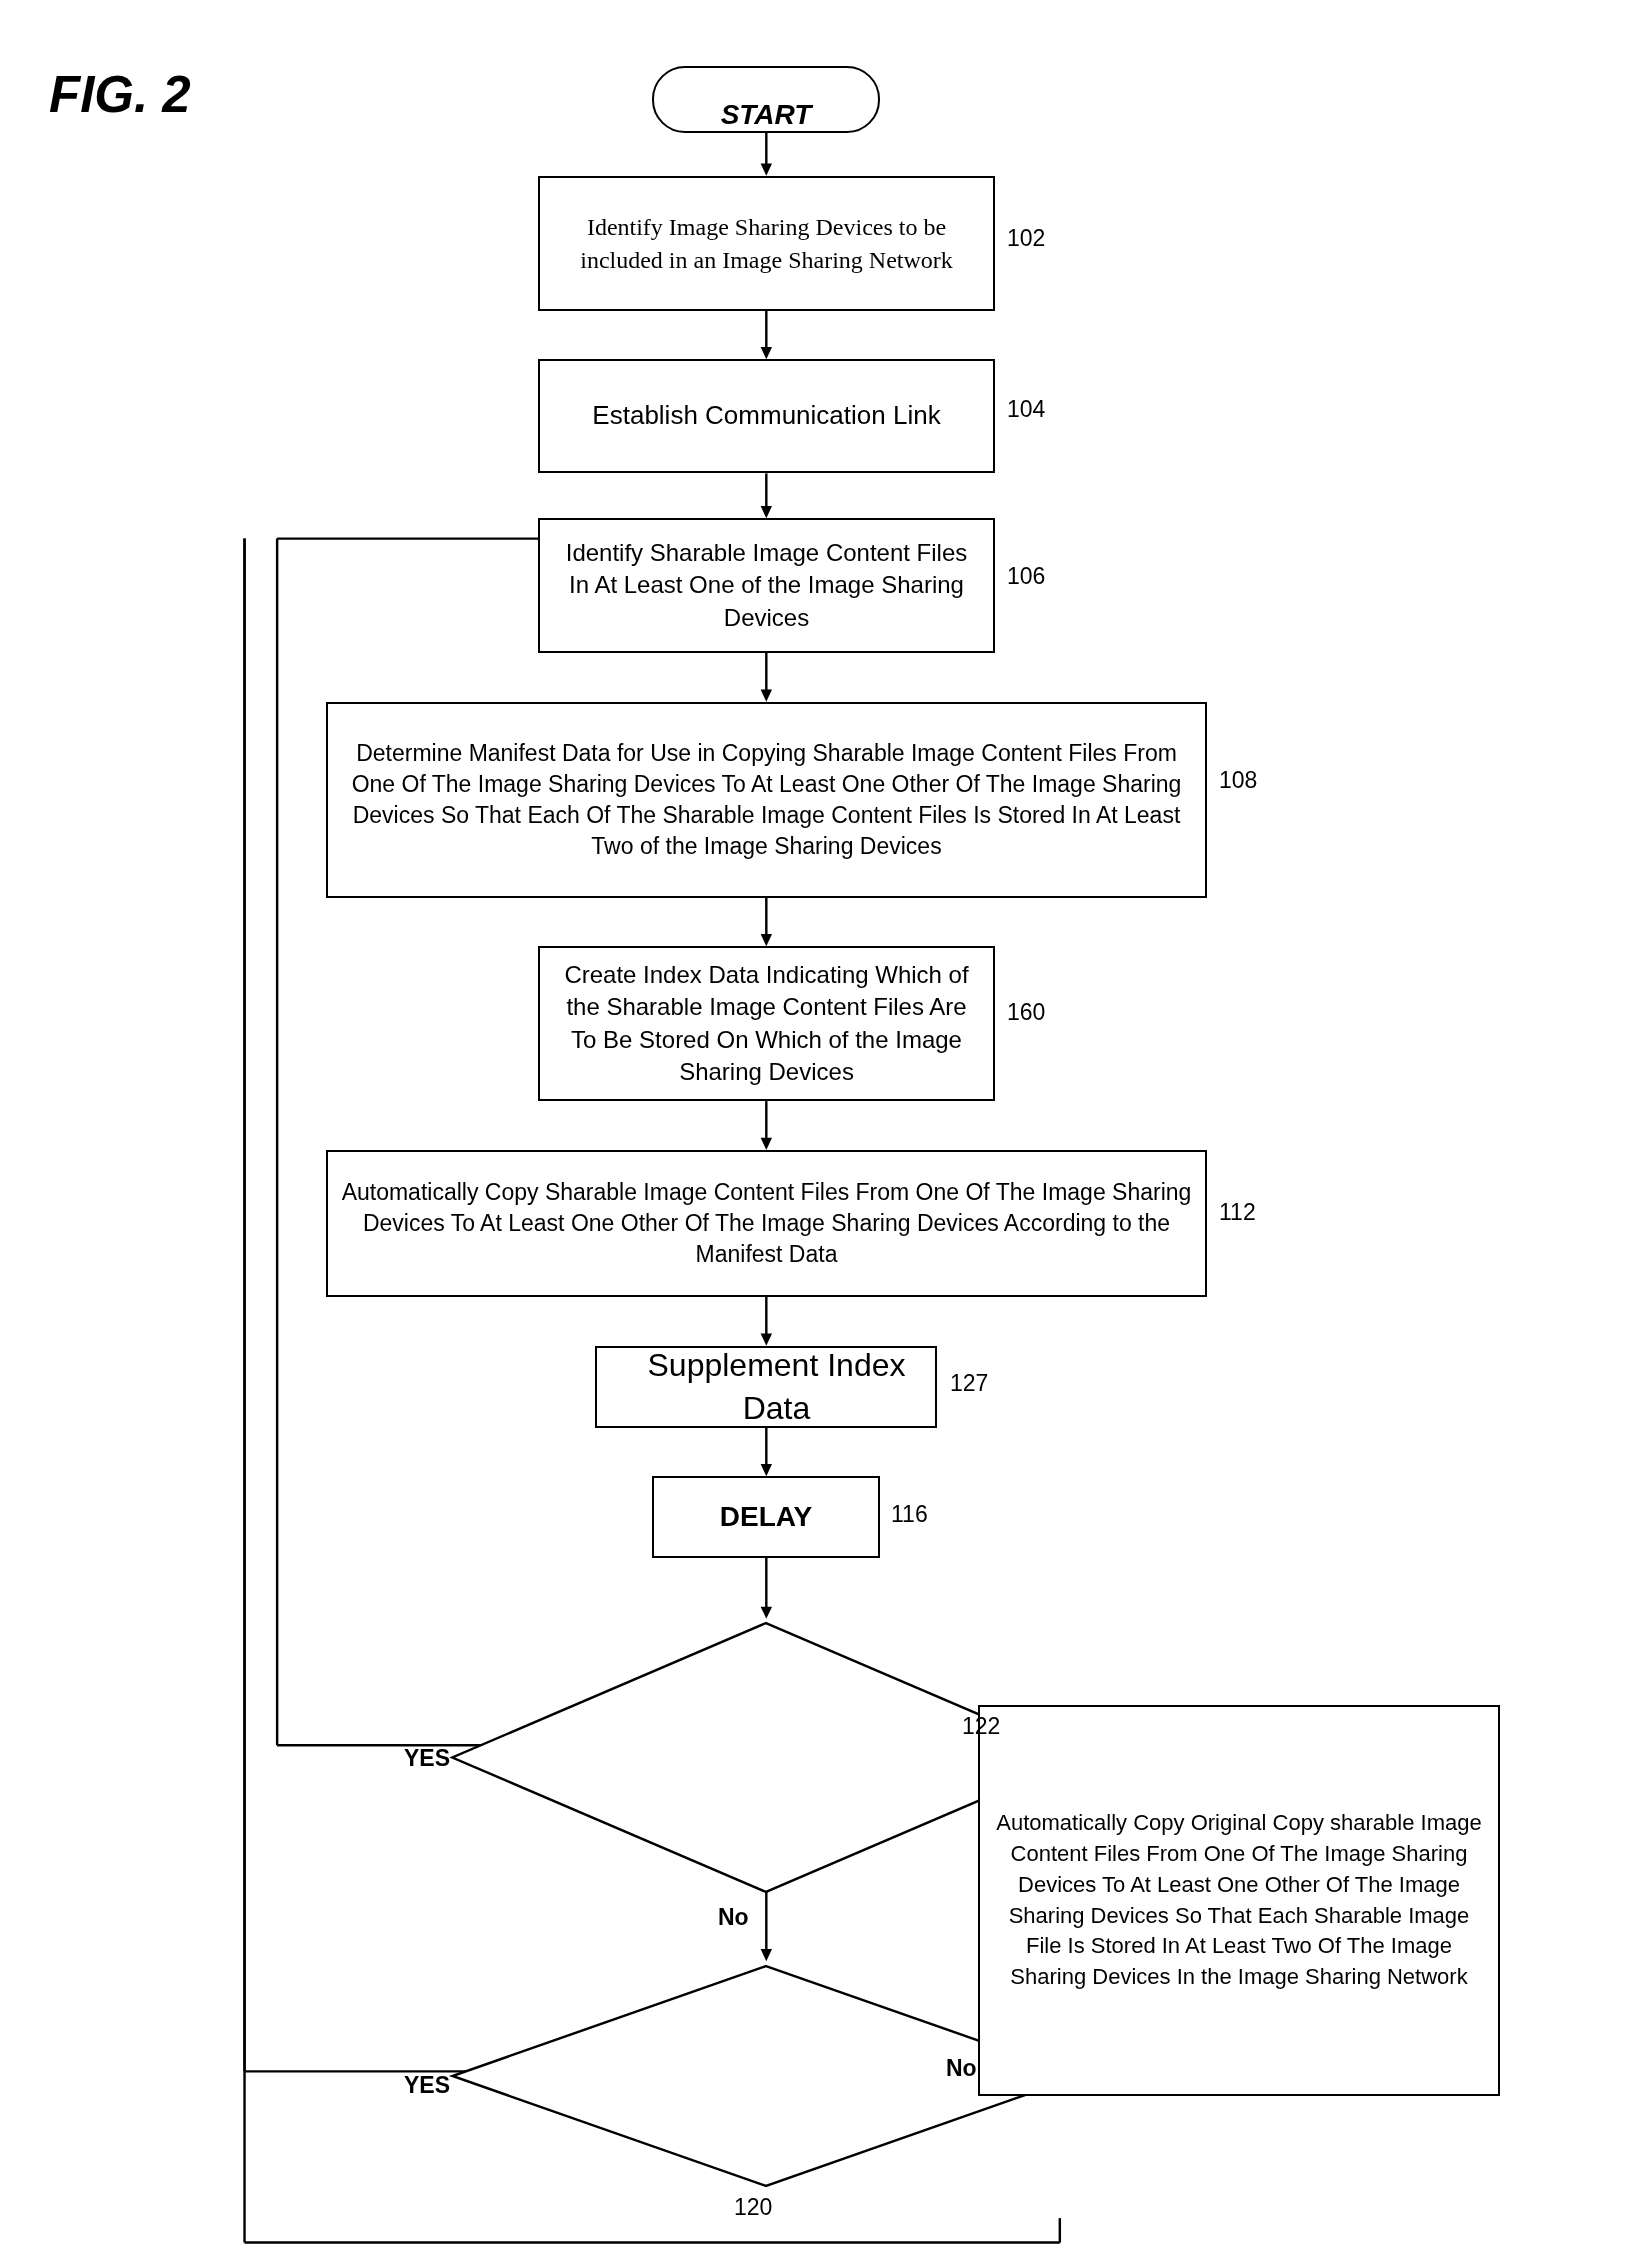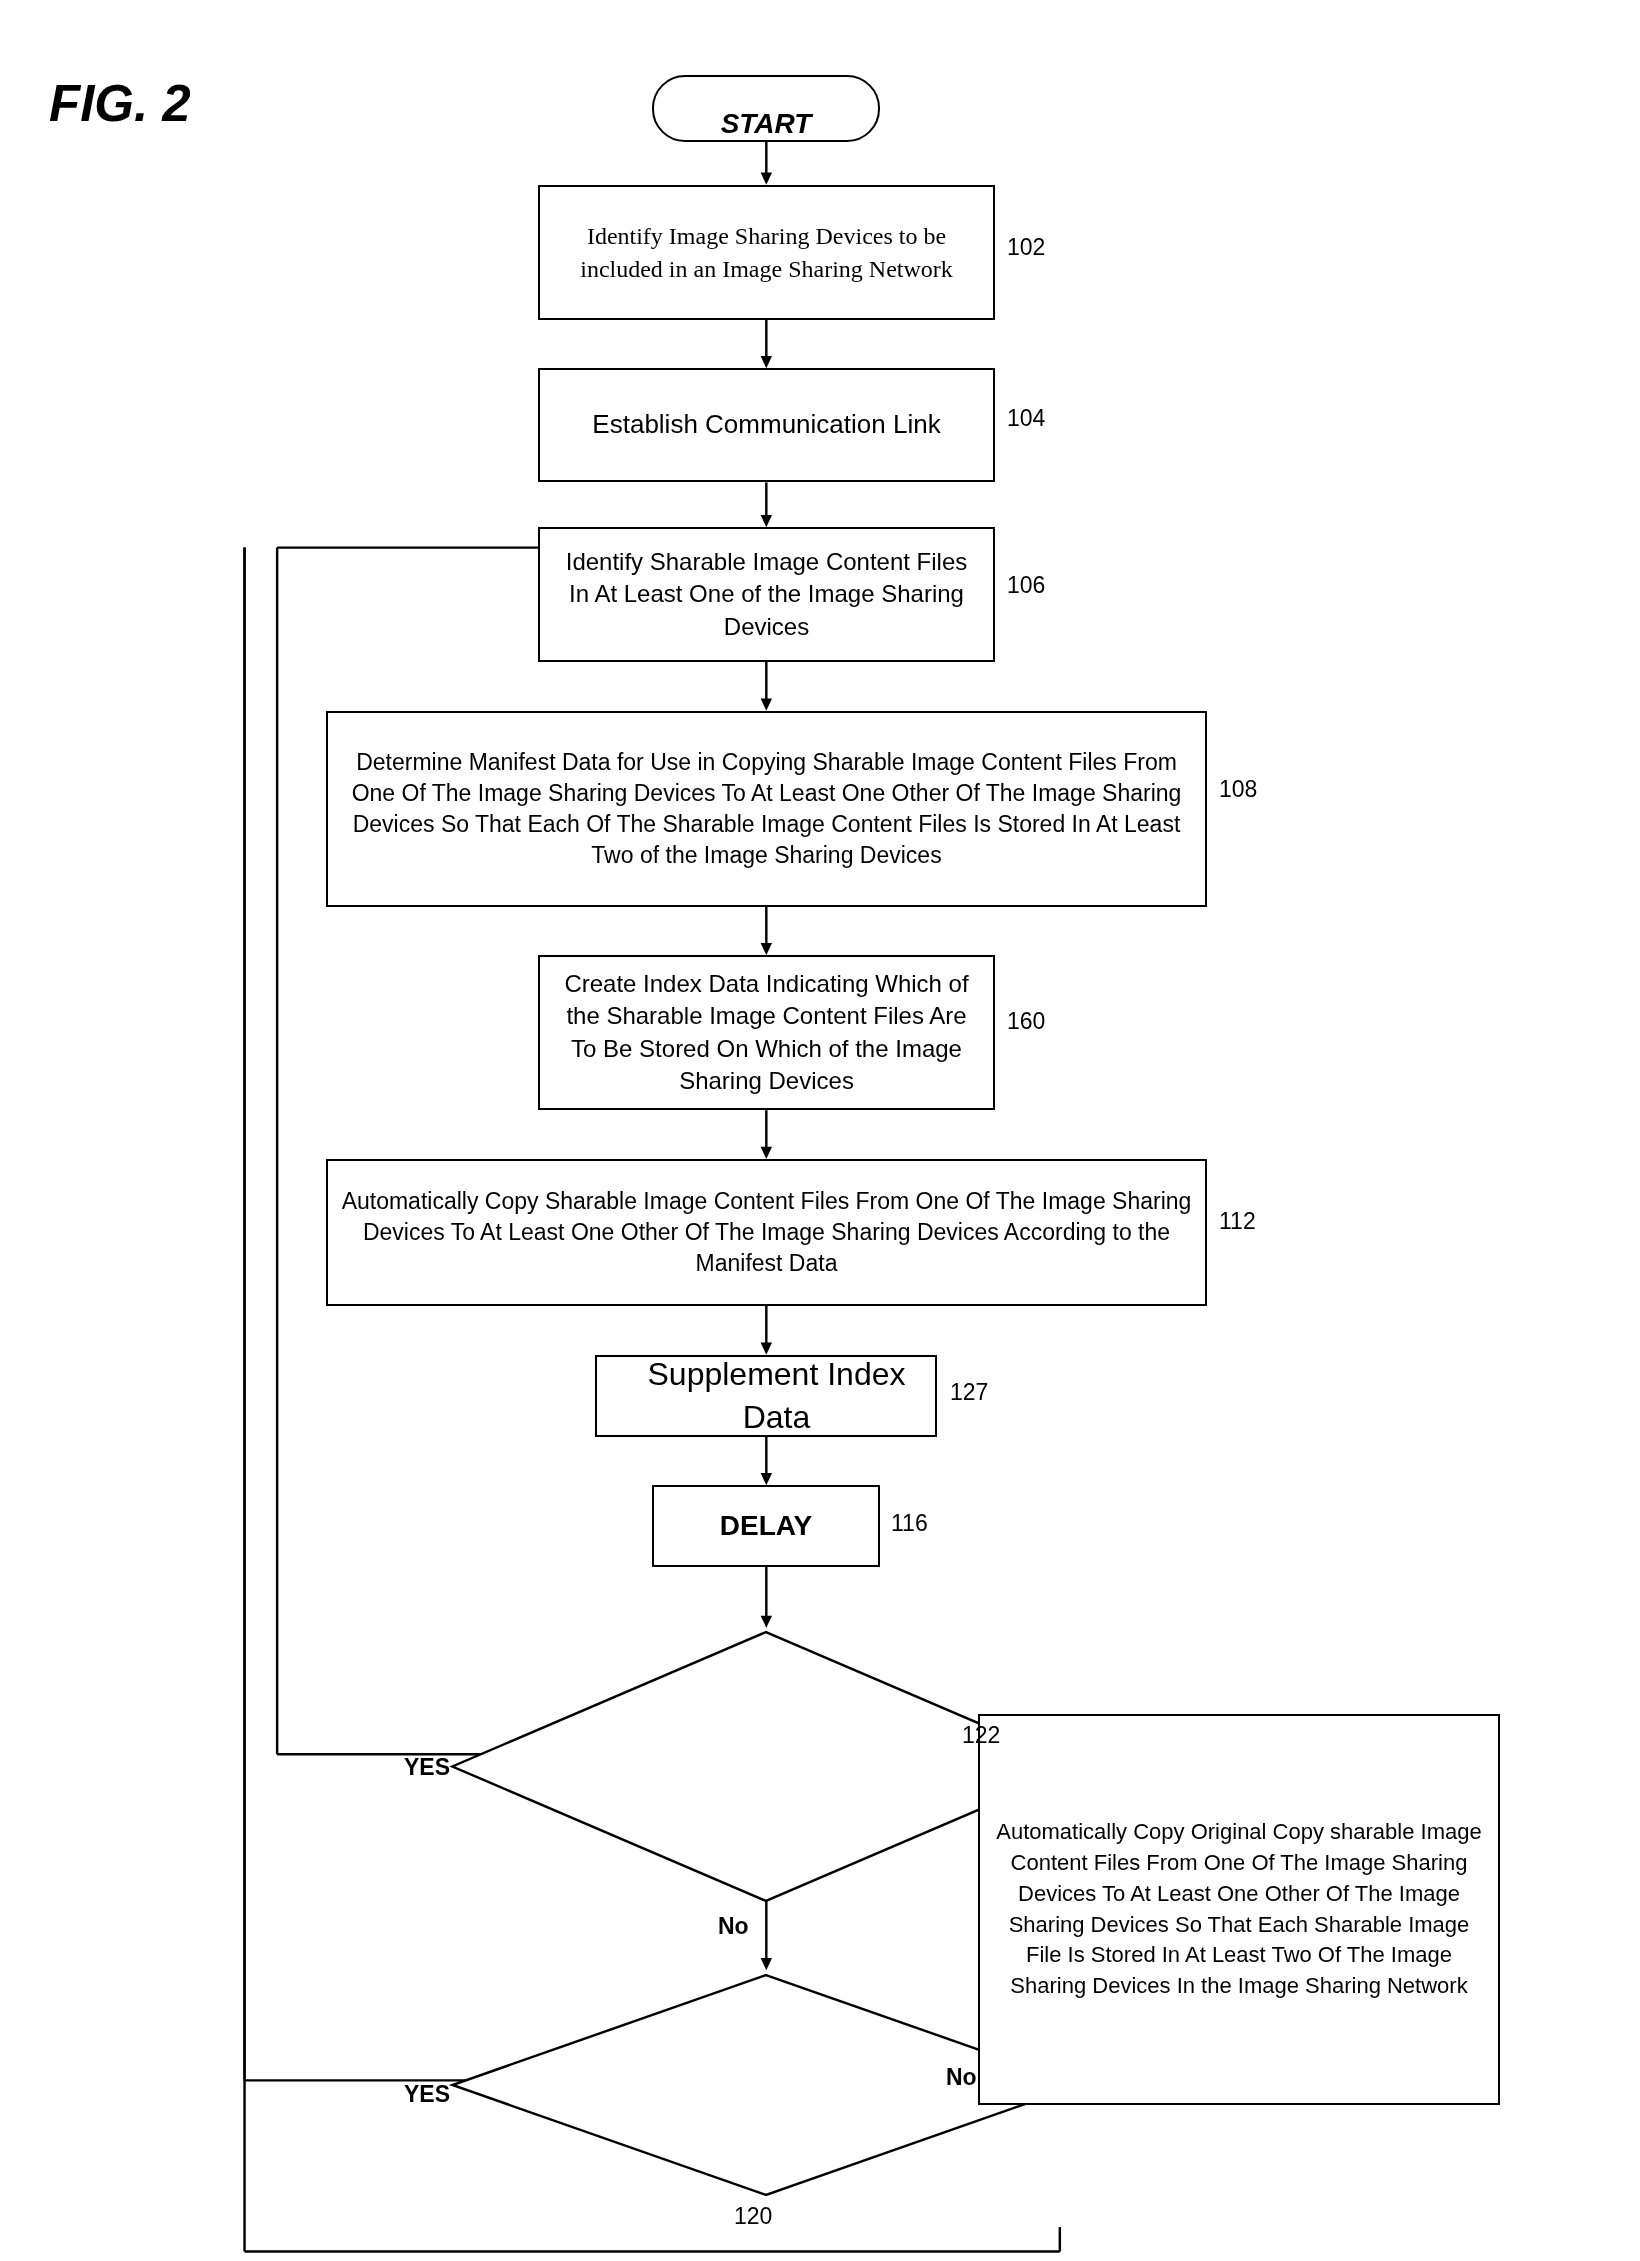--- a/index.html
+++ b/index.html
@@ -10,21 +10,20 @@
       height: 2261px;
       position: relative;
       overflow: hidden;
     }
 
     .page {
       width: 1641px;
       height: 1873px;
       position: relative;
       background: #fff;
-      margin-top: 9px;
     }
 
     .figure-label {
       position: absolute;
       top: 65px;
       left: 49px;
       font-size: 51px;
       font-style: italic;
       font-weight: bold;
       font-family: Arial, sans-serif;

